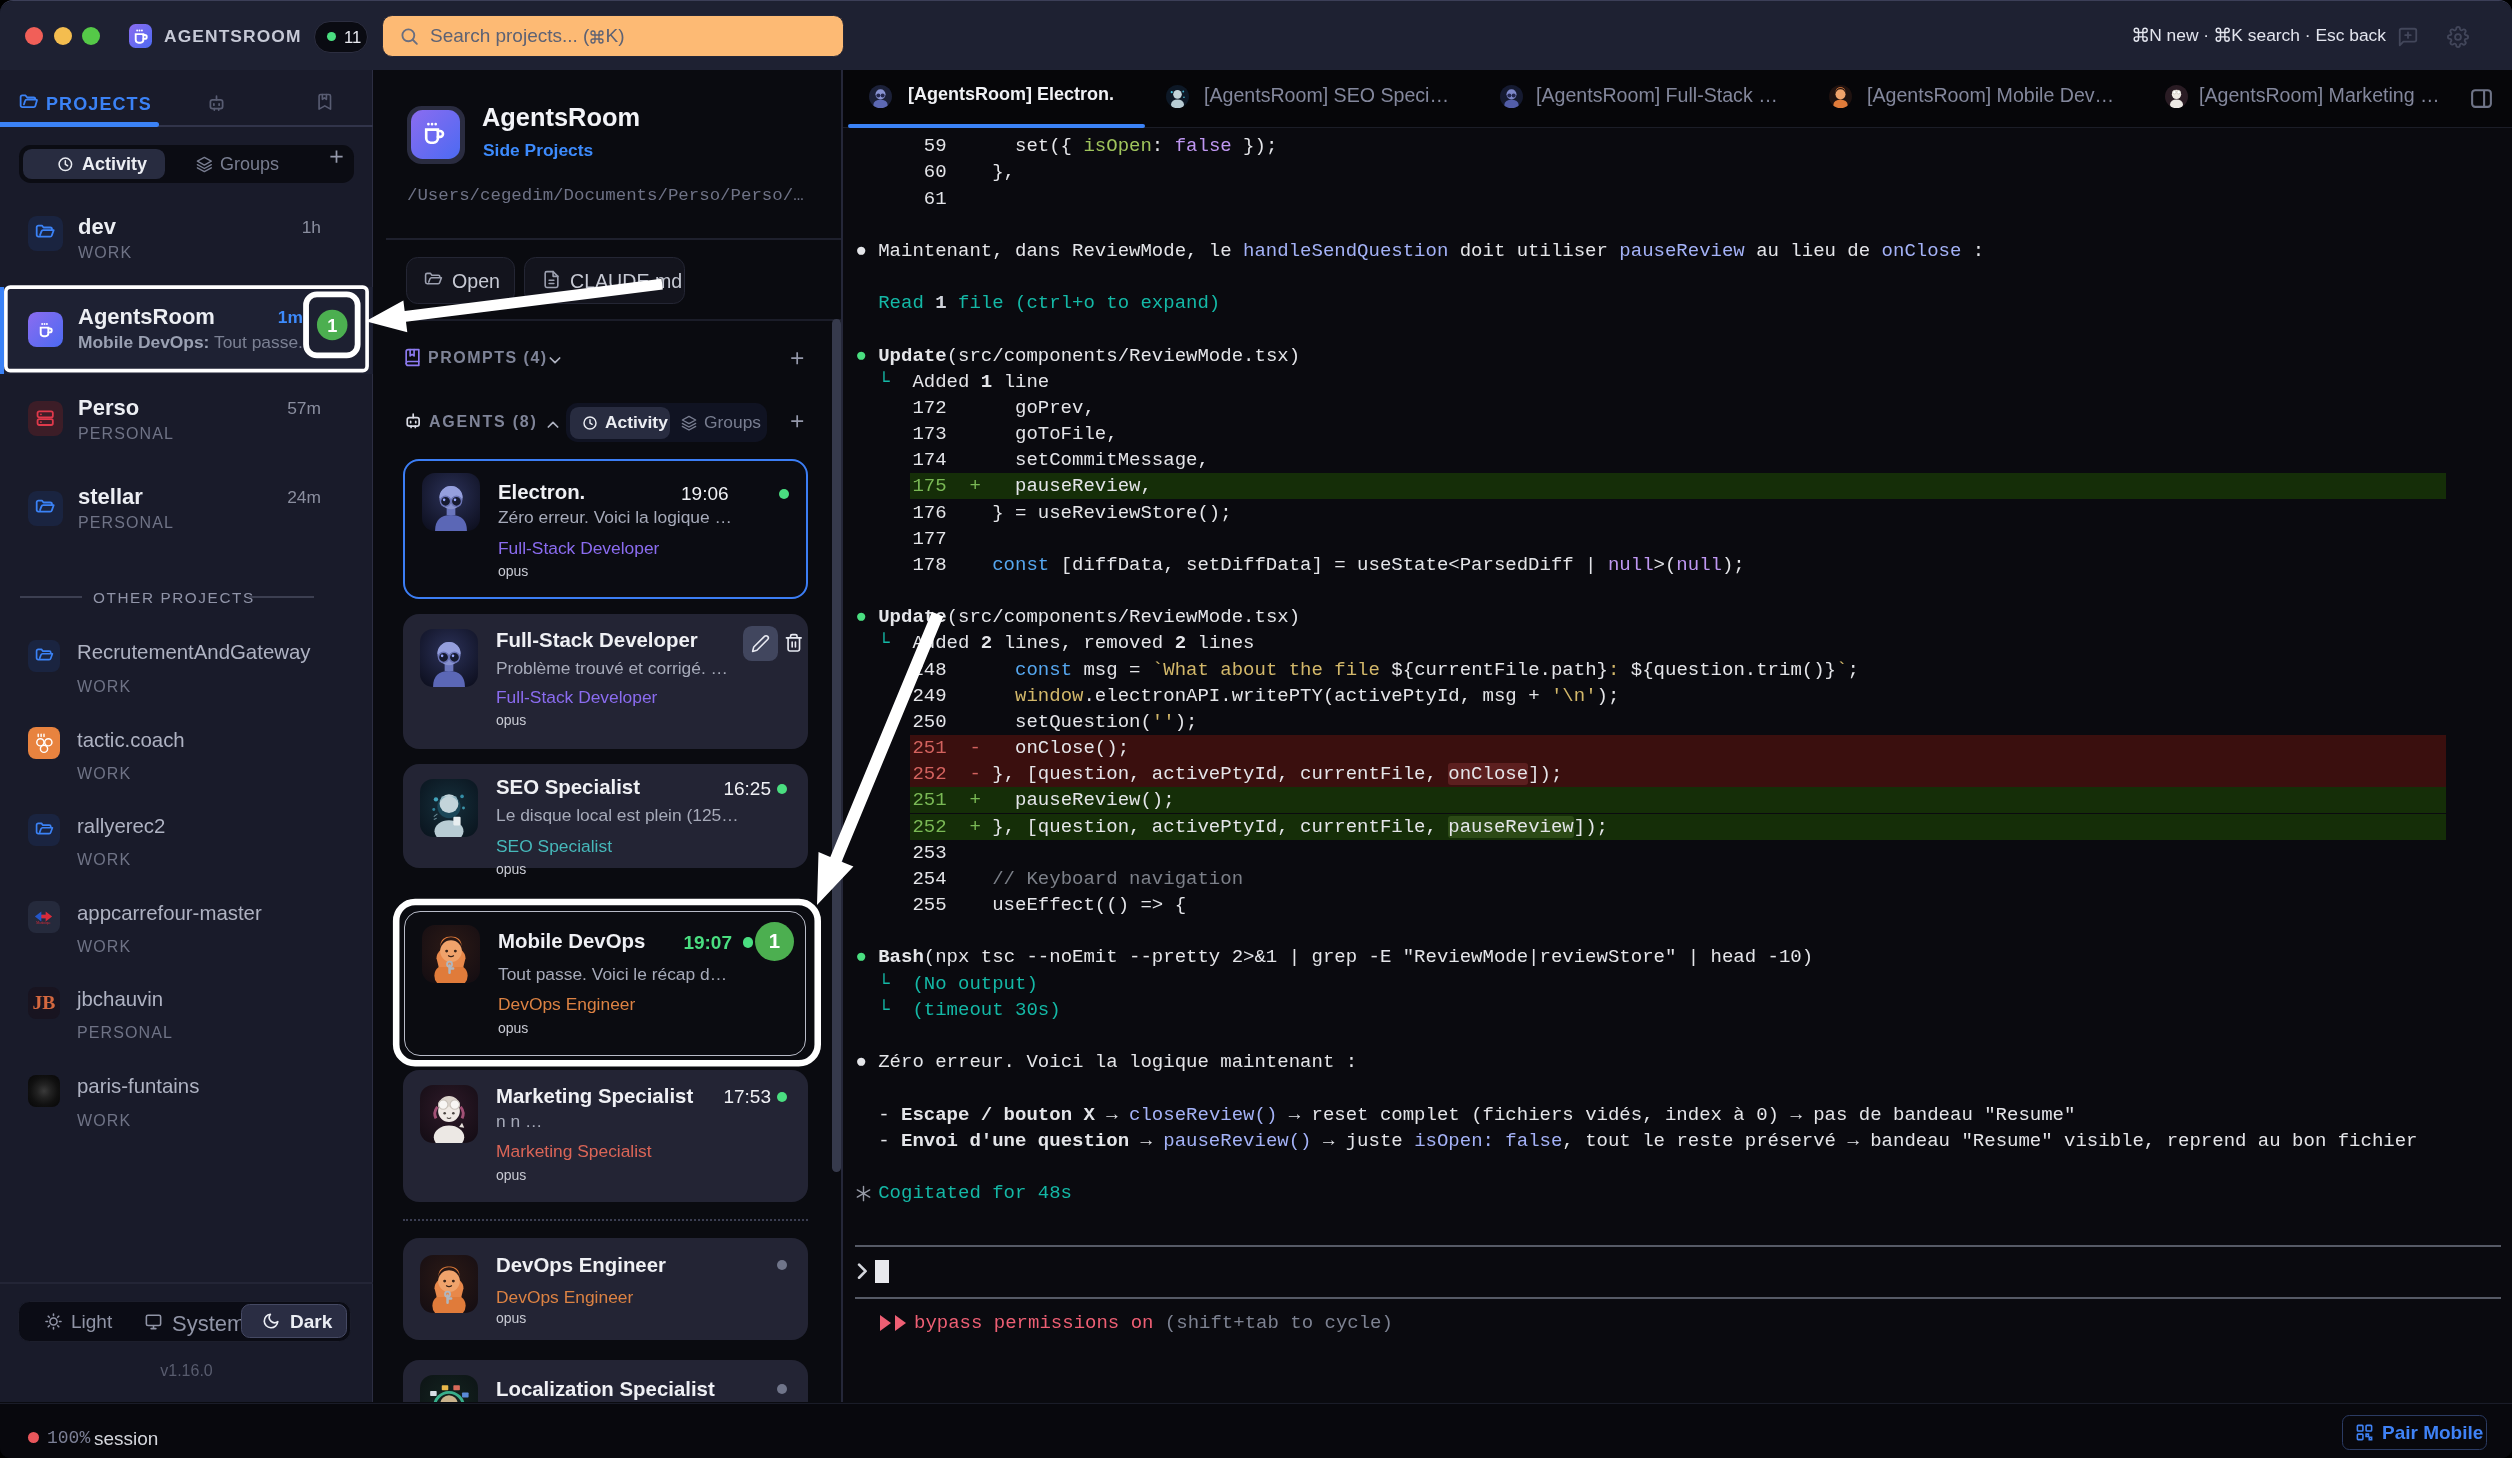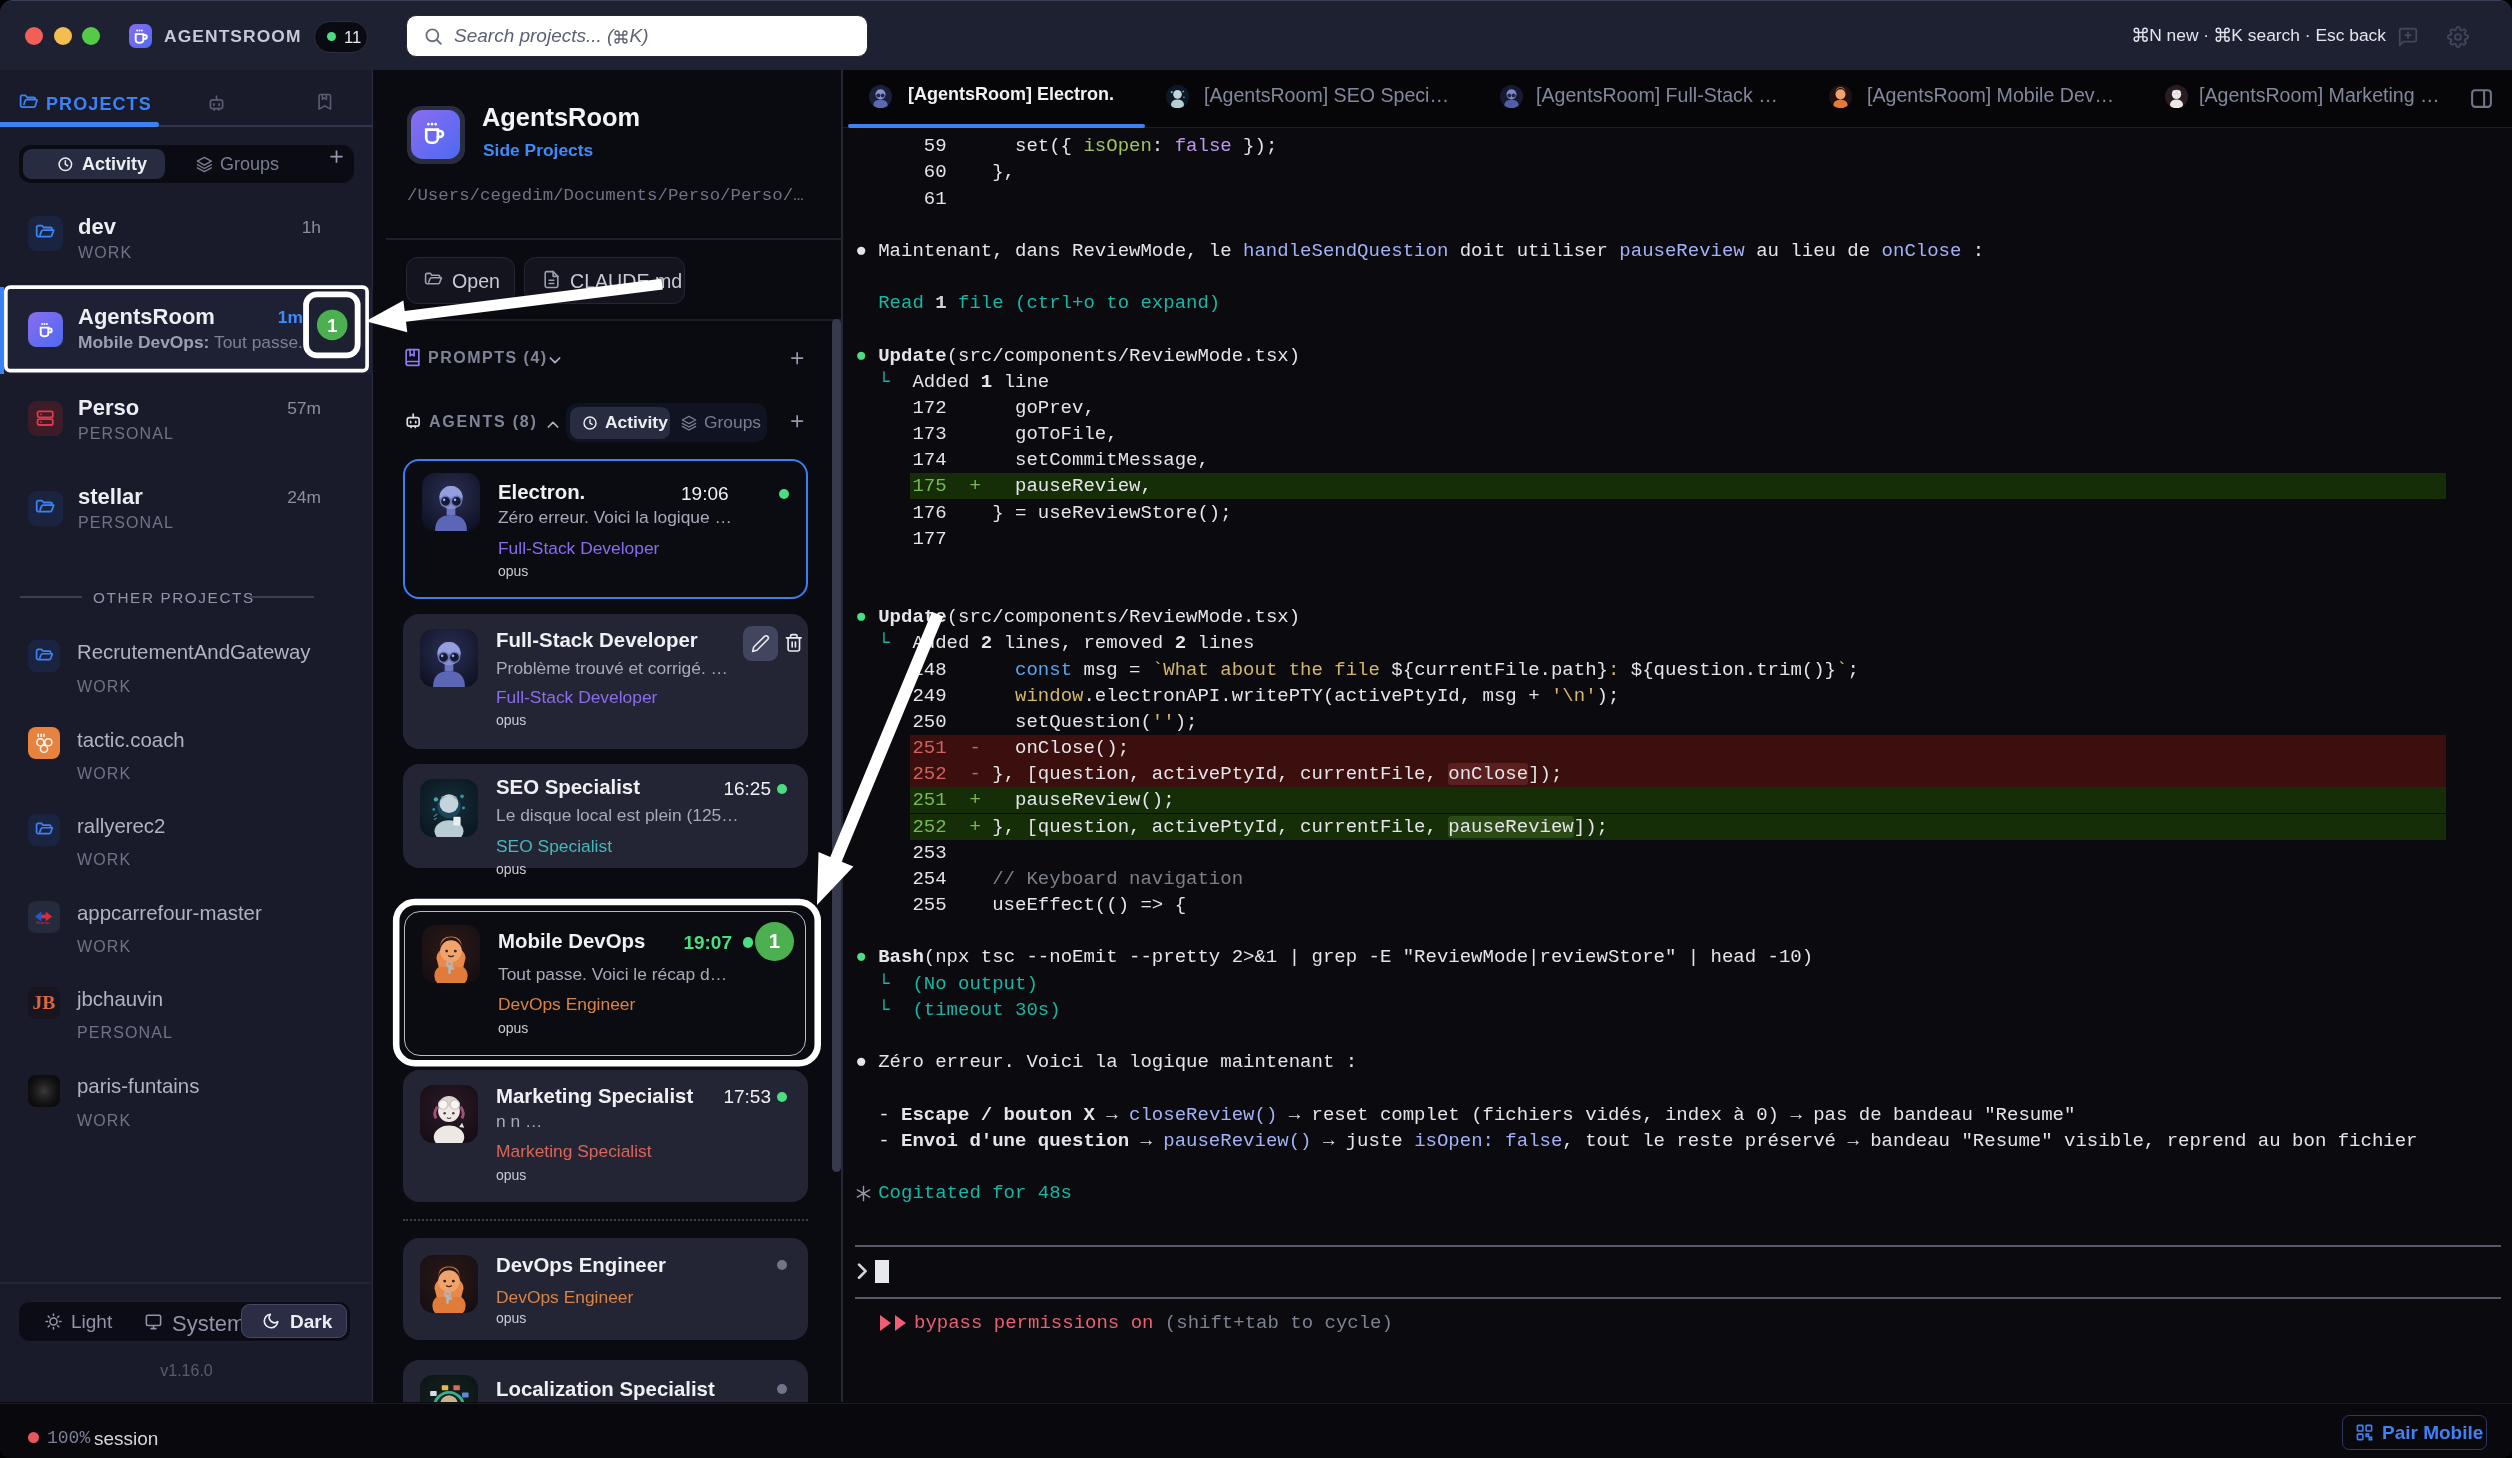--- a/index.html
+++ b/index.html
@@ -388,20 +388,21 @@
     <div class="tline" style="top:168px;"><span class="wb">● </span>Maintenant, dans ReviewMode, le <span class="lav">handleSendQuestion</span> doit utiliser <span class="lav">pauseReview</span> au lieu de <span class="lav">onClose</span> :</div>
     <div class="tline" style="top:220px;"><span class="tgray">  Read </span><span class="gb">1</span><span class="tgray"> file (ctrl+o to expand)</span></div>
     <div class="tline" style="top:273px;"><span class="grn2">● </span><span class="tb">Update</span>(src/components/ReviewMode.tsx)</div>
     <div class="tline" style="top:299px;"><span class="tgray">  └  </span>Added <span class="tb">1</span> line</div>
     <div class="tline" style="top:325px;">     172      goPrev,</div>
     <div class="tline" style="top:351px;">     173      goToFile,</div>
     <div class="tline" style="top:377px;">     174      setCommitMessage,</div>
     <div class="tline" style="top:403px;"><span class="numg">     175</span>  <span class="numg">+</span>   pauseReview,</div>
     <div class="tline" style="top:430px;">     176    } = useReviewStore();</div>
     <div class="tline" style="top:456px;">     177</div>
+    <div class="tline" style="top:482px;">     178    <span class="tblue">const</span> [diffData, setDiffData] = useState&lt;ParsedDiff | <span class="tpurp">null</span>&gt;(<span class="tpurp">null</span>);</div>
     <div class="tline" style="top:534px;"><span class="grn2">● </span><span class="tb">Update</span>(src/components/ReviewMode.tsx)</div>
     <div class="tline" style="top:560px;"><span class="tgray">  └  </span>Added <span class="tb">2</span> lines, removed <span class="tb">2</span> lines</div>
     <div class="tline" style="top:587px;">     248      <span class="tblue">const</span> msg = <span class="tyel">`What about the file </span>${currentFile.path}<span class="tyel">: </span>${question.trim()}<span class="tyel">`</span>;</div>
     <div class="tline" style="top:613px;">     249      <span class="tyel">window</span>.electronAPI.writePTY(activePtyId, msg + <span class="tyel">'\n'</span>);</div>
     <div class="tline" style="top:639px;">     250      setQuestion(<span class="tyel">''</span>);</div>
     <div class="tline" style="top:665px;"><span class="numr">     251</span>  <span class="numr">-</span>   onClose();</div>
     <div class="tline" style="top:691px;"><span class="numr">     252</span>  <span class="numr">-</span> }, [question, activePtyId, currentFile, <span class="hlr">onClose</span>]);</div>
     <div class="tline" style="top:717px;"><span class="numg">     251</span>  <span class="numg">+</span>   pauseReview();</div>
     <div class="tline" style="top:744px;"><span class="numg">     252</span>  <span class="numg">+</span> }, [question, activePtyId, currentFile, <span class="hlg">pauseReview</span>]);</div>
     <div class="tline" style="top:770px;">     253</div>
@@ -581,21 +582,21 @@
           <path d="M7 10h8v6a3 3 0 0 1-3 3h-2a3 3 0 0 1-3-3z"></path>
           <path d="M15 11h1.5a2 2 0 1 1 0 4H15"></path>
           <path d="M8.5 6.2v.1M11 6.2v.1M13.5 6.2v.1"></path>
         </svg>
     </div>
     <div class="abs" style="left:164px;top:25.4px;font-weight:bold;font-size:17.4px;letter-spacing:1.1px;color:#c6c9d6;">AGENTSROOM</div>
     <div class="abs" style="left:314px;top:19.6px;width:54px;height:32px;border-radius:16px;background:#0a0b12;border:1.5px solid #2c2e40;">
       <div class="abs" style="left:11.6px;top:10.2px;width:9.4px;height:9.4px;border-radius:50%;background:#4ade80;"></div>
       <div class="abs" style="left:29px;top:6.5px;font-size:16.7px;color:#e8e9ef;">11</div>
     </div>
-    <div class="abs" style="left:406px;top:14px;width:462px;height:42px;border-radius:10.2px;background:#ffffff;border:1.5px solid #242636;font-style:italic;">
+    <div class="abs" style="left:382px;top:14px;width:462px;height:42px;border-radius:10.2px;background:#fdba74;border:1.5px solid #242636;">
       <svg class="icon" style="left:16px;top:10.2px;" width="20.4" height="20.4" viewBox="0 0 24 24" fill="none" stroke="#696e80" stroke-width="2.2" stroke-linecap="round">
           <circle cx="11" cy="11" r="7"></circle>
           <path d="M21 21l-4.8-4.8"></path>
         </svg>
       <div class="abs" style="left:47px;top:9.4px;font-size:19px;color:#5d6274;">Search projects... (<svg style="display:inline-block;vertical-align:-2.2px" width="16" height="16" viewBox="0 0 24 24" fill="none" stroke="#5d6274" stroke-width="2">
             <path d="M15 6v12a3 3 0 1 0 3-3H6a3 3 0 1 0 3 3V6a3 3 0 1 0-3 3h12a3 3 0 1 0-3-3"></path>
           </svg>K)</div>
     </div>
     <div class="abs" style="right:126px;top:24px;font-size:17.4px;color:#e3e5ee;white-space:nowrap;"><svg style="display:inline-block;vertical-align:-2.2px" width="17.4" height="17.4" viewBox="0 0 24 24" fill="none" stroke="#e3e5ee" stroke-width="2">
           <path d="M15 6v12a3 3 0 1 0 3-3H6a3 3 0 1 0 3 3V6a3 3 0 1 0-3 3h12a3 3 0 1 0-3-3"></path>

